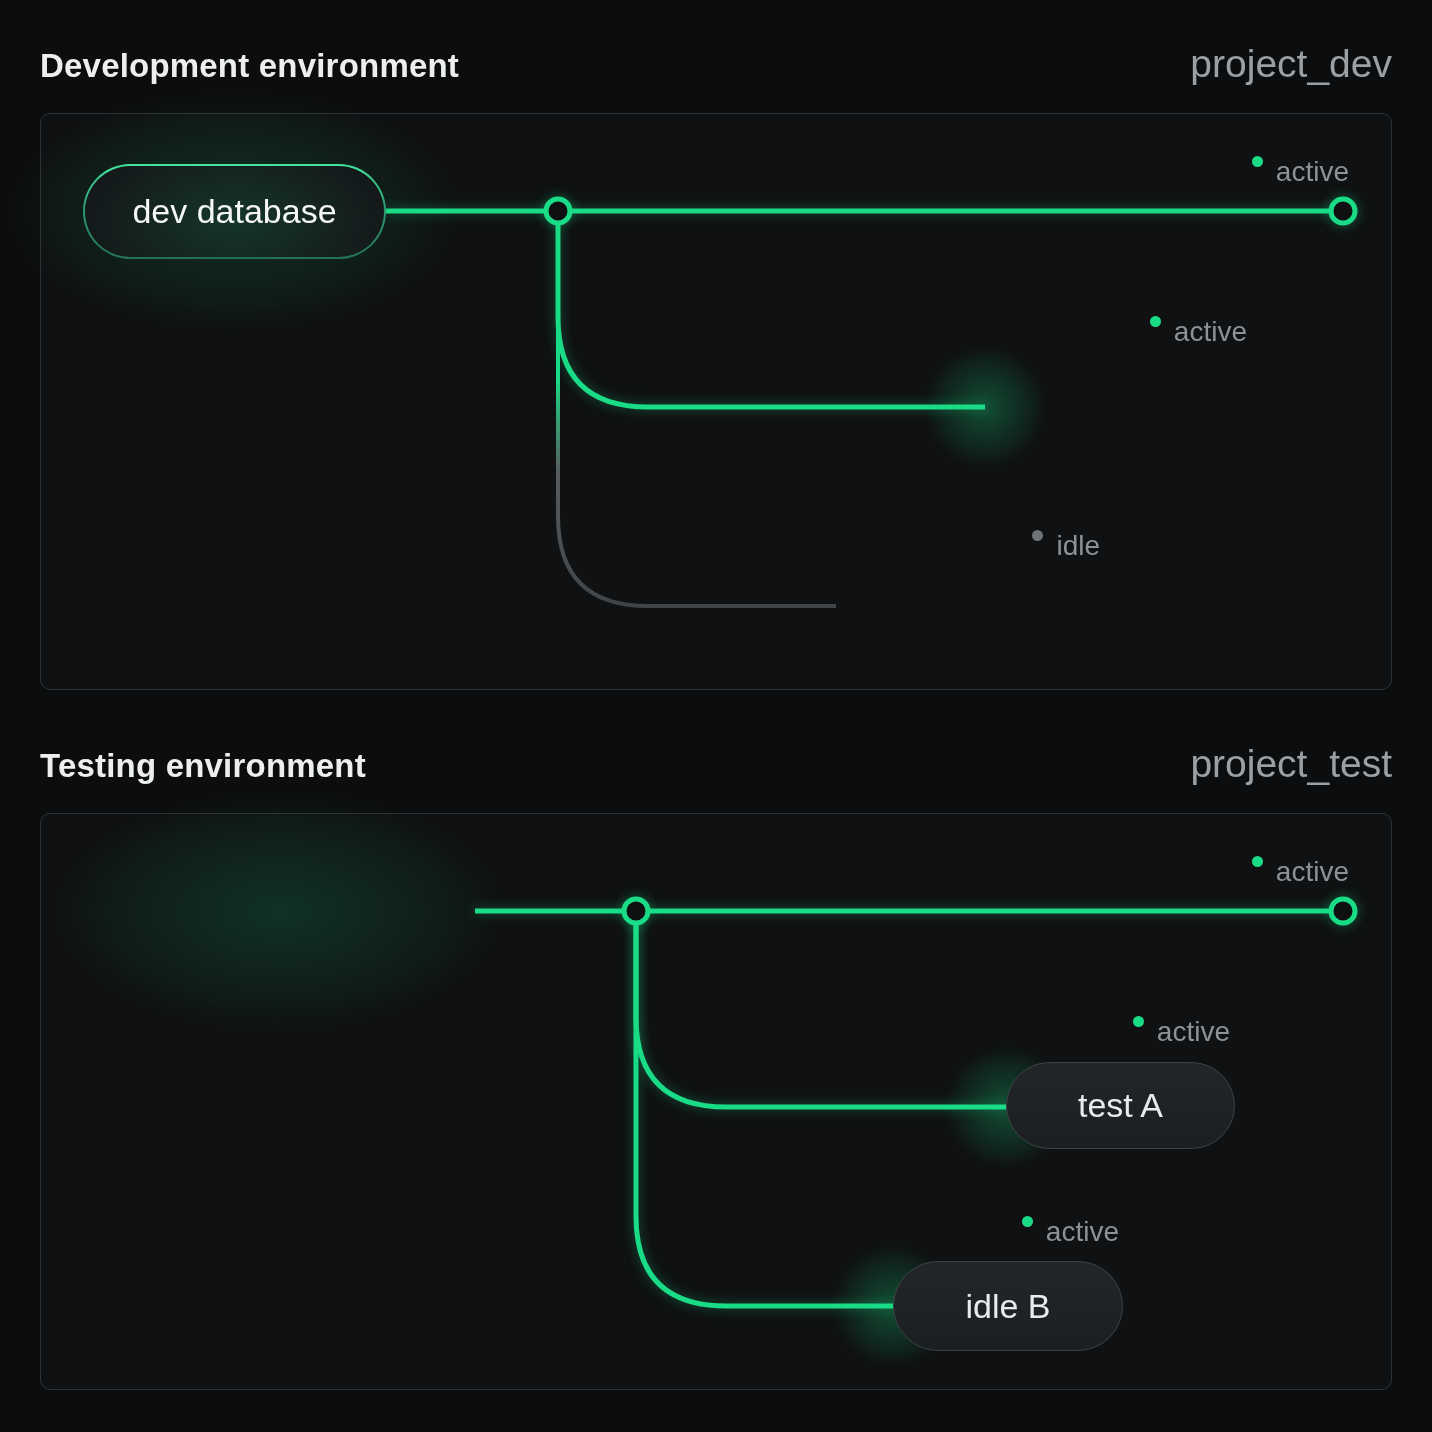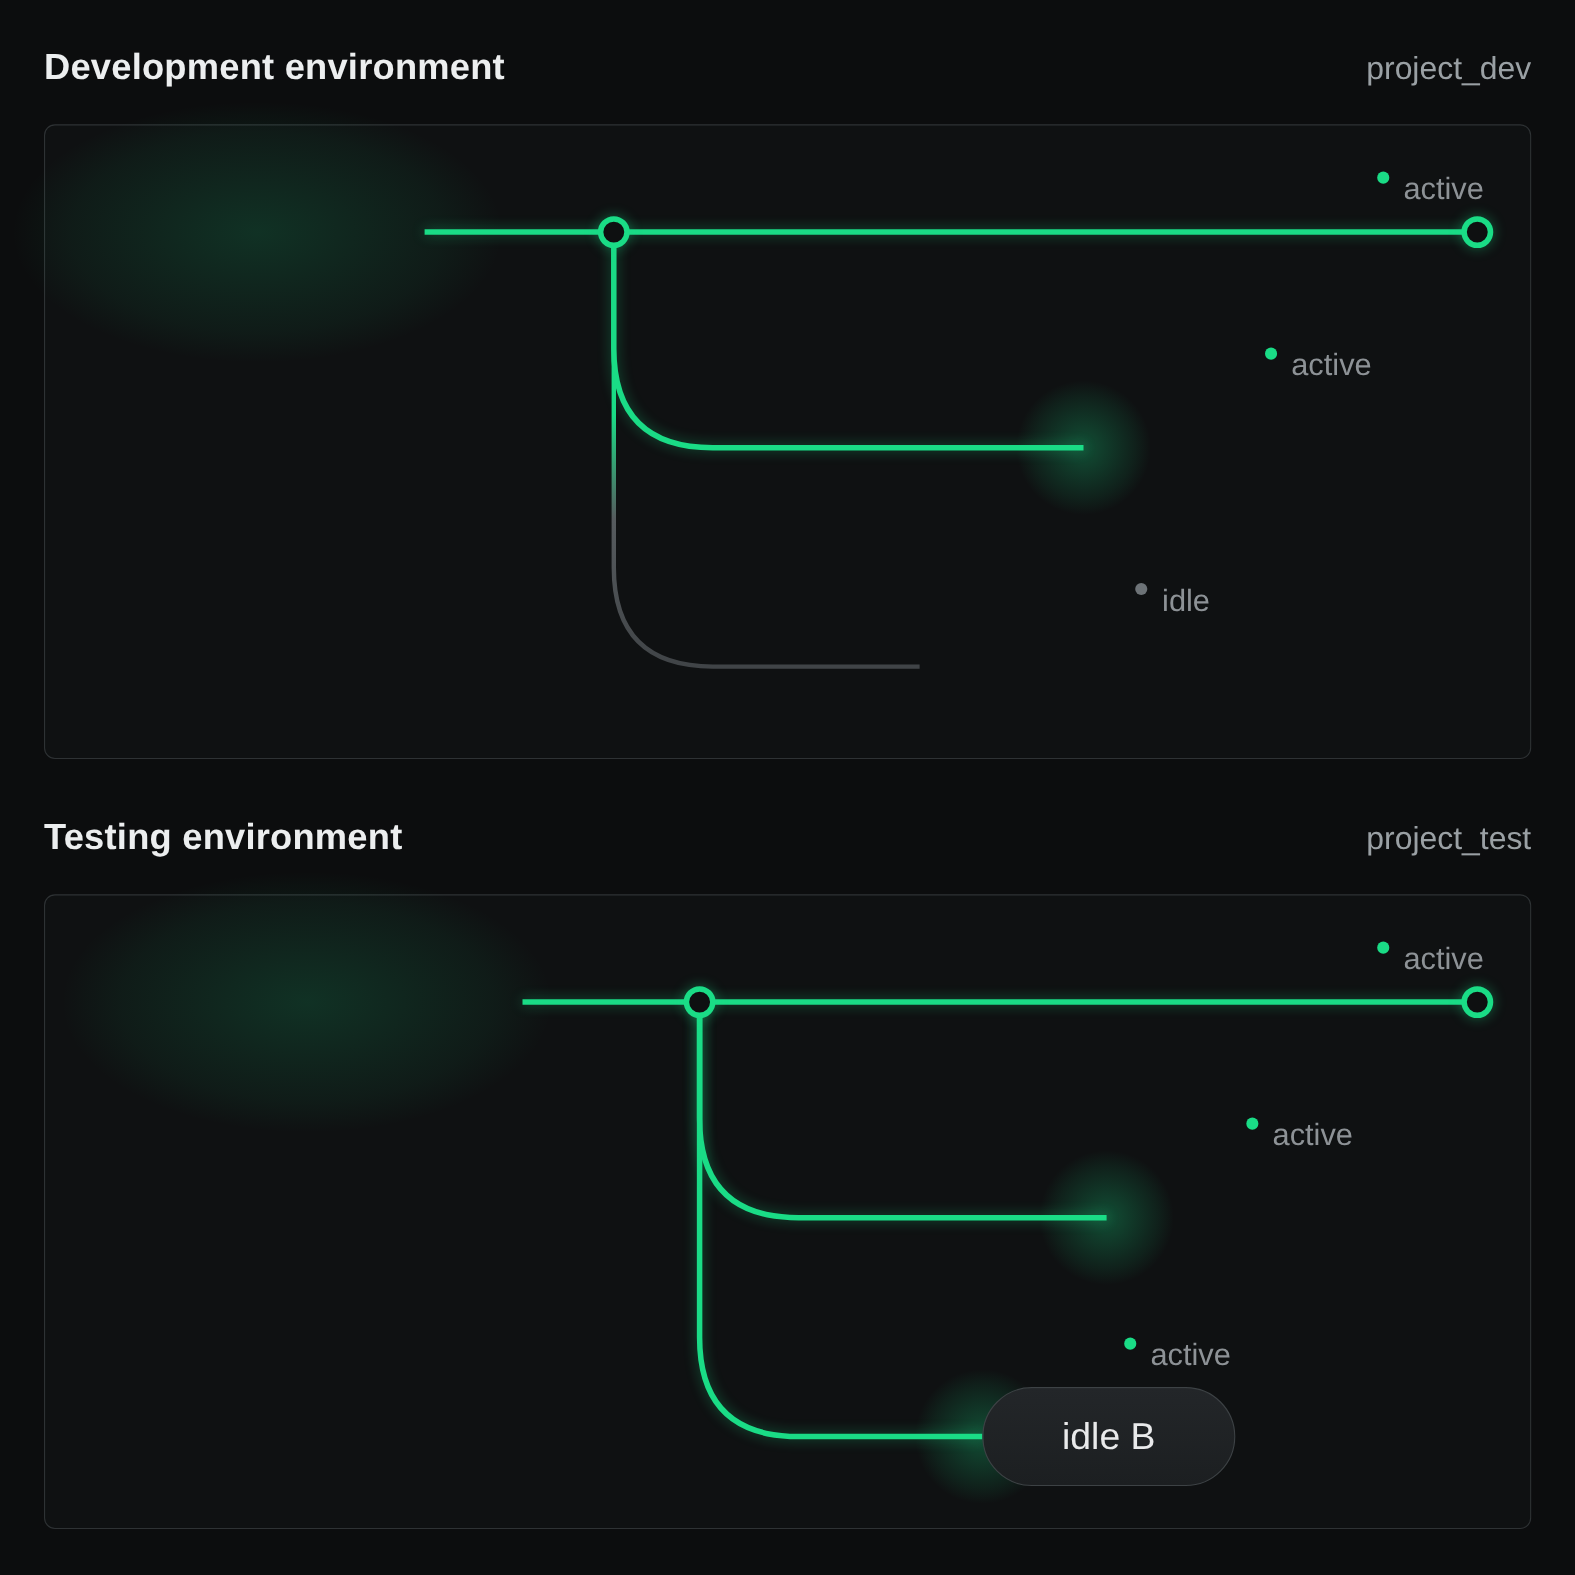--- a/index.html
+++ b/index.html
@@ -5,21 +5,21 @@
   html,body{margin:0;padding:0;background:#0c0d0e;}
   body{
     width:1432px;height:1432px;position:relative;overflow:hidden;
     font-family:"Liberation Sans", sans-serif;
     -webkit-font-smoothing:antialiased;
   }
   .stage{position:absolute;inset:0;}
 
   .env-header{position:absolute;left:40px;right:40px;display:flex;justify-content:space-between;align-items:baseline;}
   .env-title{font-size:33px;font-weight:700;color:#eceeef;letter-spacing:.2px;}
-  .env-project{font-size:29px;font-weight:400;color:#9aa0a4;}
+  .env-project{font-size:39px;font-weight:400;color:#9aa0a4;}
 
   .panel{
     position:absolute;left:40px;width:1350px;height:575px;
     border:1px solid #2e3234;border-radius:10px;
     background:#0f1112;
   }
   .panel svg{position:absolute;inset:0;overflow:visible;}
 
   .glow{position:absolute;pointer-events:none;border-radius:50%;}
   .db-glow{
@@ -90,20 +90,23 @@
           <stop offset="1" stop-color="#404447"></stop>
         </linearGradient>
       </defs>
       <path d="M517 97 V402 Q517 492 607 492 H795" fill="none" stroke="url(#fadeGray)" stroke-width="4"></path>
       <path class="glowline" d="M517 97 V203 Q517 293 607 293 H944" fill="none" stroke="#1adc86" stroke-width="5"></path>
       <path class="glowline" d="M345 97 H1302" fill="none" stroke="#1adc86" stroke-width="5"></path>
       <circle class="glowline" cx="517" cy="97" r="12" fill="#0e1011" stroke="#1adc86" stroke-width="5"></circle>
       <circle class="glowline" cx="1302" cy="97" r="12" fill="#0e1011" stroke="#1adc86" stroke-width="5"></circle>
     </svg>
 
+    <div class="pill pill-db" style="left:42px;top:50px;width:303px;height:95px;">
+      <span>dev database</span>
+    </div>
 
     <div class="status" style="right:42px;top:42px;">
       <span class="dot dot-active"></span>
       <span>active</span>
     </div>
 
     <div class="status" style="right:144px;top:202px;">
       <span class="dot dot-active"></span>
       <span>active</span>
     </div>
@@ -135,20 +138,23 @@
 
     <div class="status" style="right:42px;top:42px;">
       <span class="dot dot-active"></span>
       <span>active</span>
     </div>
 
     <div class="status" style="right:161px;top:202px;">
       <span class="dot dot-active"></span>
       <span>active</span>
     </div>
+    <div class="pill pill-branch" style="left:965px;top:248px;width:229px;height:87px;">
+      <span>test A</span>
+    </div>
 
     <div class="status" style="right:272px;top:402px;">
       <span class="dot dot-active"></span>
       <span>active</span>
     </div>
     <div class="pill pill-branch" style="left:852px;top:447px;width:230px;height:90px;">
       <span>idle B</span>
     </div>
   </div>
 

